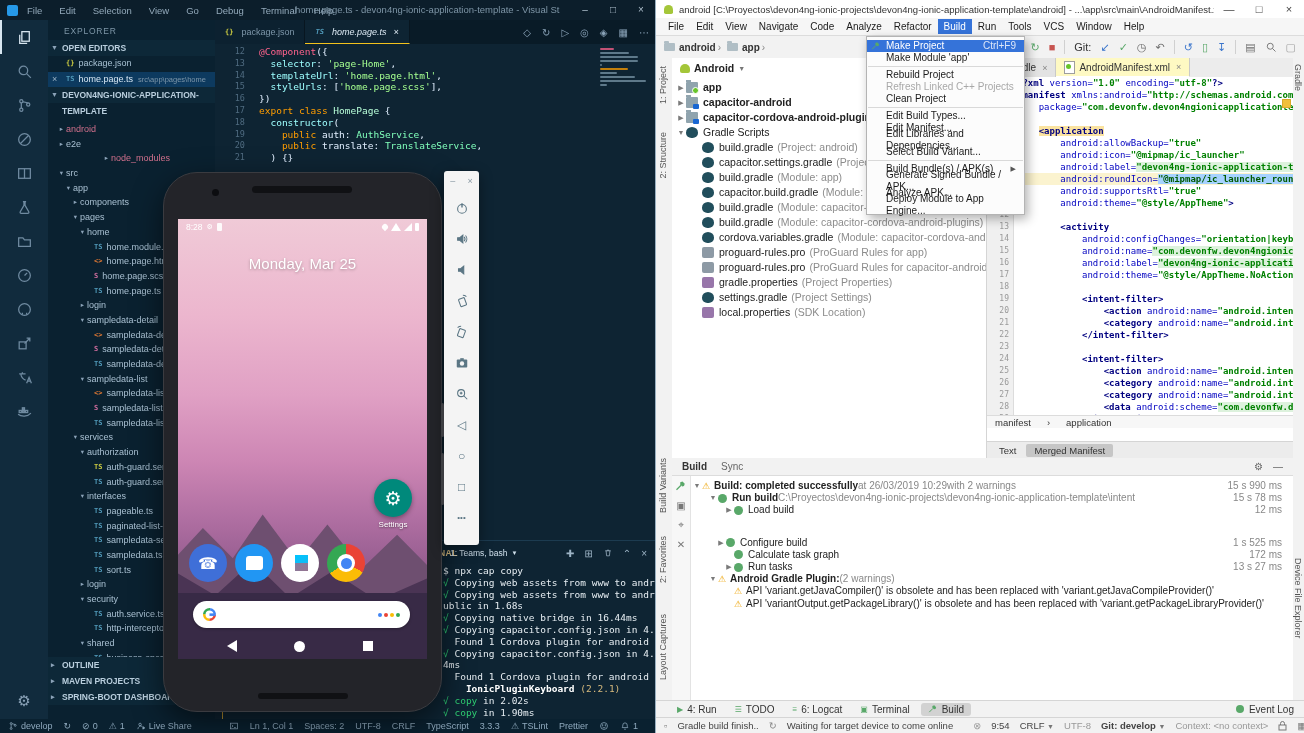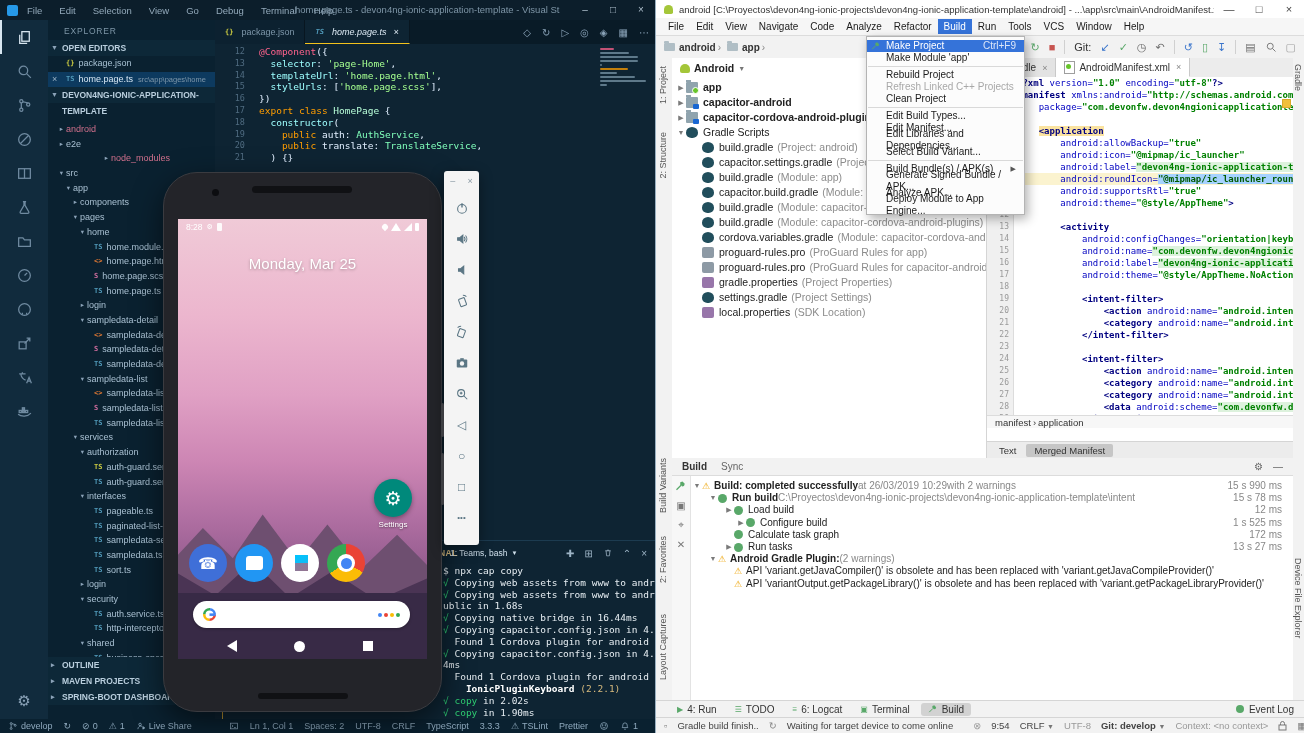--- a/index.html
+++ b/index.html
@@ -143,39 +143,39 @@
   .ic-folder:before{content:"";position:absolute;left:0;top:-2px;width:5px;height:2px;background:#90a4ae;}
   .ic-dot{position:absolute;right:-1px;bottom:-1px;width:5px;height:5px;border-radius:50%;background:#67c52a;border:1px solid #fff;}
   .ic-bars{position:absolute;right:-1px;bottom:-1px;width:6px;height:5px;background:#1967d2;border-radius:1px;}
   .ic-gradle{background:#214e5c;border-radius:50% 50% 45% 45%;}
   .ic-props{background:#9876aa;border-radius:2px;}
   .ic-pro{background:#8d9aa5;border-radius:2px;}
 
   .as-editor{position:absolute;left:331px;top:58px;width:306px;height:400px;background:#fff;}
   .as-tabs{position:absolute;left:0;top:0;width:100%;height:19px;background:#ececec;border-bottom:1px solid #c9c9c9;display:flex;}
   .as-tab{display:flex;align-items:center;gap:4px;font-size:10px;color:#333;padding:0 8px;border-right:1px solid #c9c9c9;background:#e3e3e3;}
-  .as-tab.active{background:#ffffff;border-bottom:1px solid #fff;justify-content:space-between;}
+  .as-tab.active{background:#fef9c3;border-bottom:1px solid #fff;justify-content:space-between;}
   .tab-x{color:#888;font-size:9px;margin-left:2px;}
   .file-ic{width:9px;height:11px;background:#fff;border:1px solid #9e9e9e;position:relative;}
   .file-ic:after{content:"";position:absolute;left:1px;top:2px;width:5px;height:5px;border-radius:50%;background:#67c52a;}
   .as-codewrap{position:absolute;left:0;top:19px;width:100%;height:351px;overflow:hidden;background:#fff;}
   .as-gutter{position:absolute;left:0;top:0;width:26px;height:100%;background:#f0f0f0;border-right:1px solid #dcdcdc;}
   .xl{height:12px;line-height:12px;white-space:pre;font-family:"DejaVu Sans Mono",monospace;font-size:9px;position:relative;}
   .xl .xln{position:absolute;left:0;width:22px;text-align:right;color:#999;font-size:8px;}
   .xl .xbody{position:absolute;left:30px;top:0;white-space:pre;}
   .xl.caret{background:#fbf3cf;}
   .xk-tag{color:#000080;font-weight:bold;}
   .xk-attr{color:#0000c0;}
   .xk-val{color:#008000;font-weight:bold;}
   .xk-valhl{color:#008000;font-weight:bold;background:#ddf2dd;}
   .xk-valsel{color:#005a00;font-weight:bold;background:#a6d2ff;}
   .xk-taghl{color:#000080;font-weight:bold;background:#fbe3a0;}
   .as-errstripe{position:absolute;right:2px;top:22px;width:7px;height:7px;background:#f0c03c;border:1px solid #d9a92a;}
   .as-crumb{position:absolute;left:0;top:357px;width:100%;height:13px;background:#f7f7f7;border-top:1px solid #dcdcdc;
-    font-size:9.5px;color:#333;display:flex;align-items:center;padding-left:8px;box-sizing:border-box;gap:2px;}
+    font-size:9.5px;color:#333;display:flex;align-items:center;padding-left:8px;box-sizing:border-box;gap:16px;}
   .as-viewtabs{position:absolute;left:0;top:383px;width:100%;height:17px;background:#ececec;border-top:1px solid #d5d5d5;
     display:flex;align-items:center;font-size:9.5px;color:#333;gap:2px;padding-left:4px;box-sizing:border-box;}
   .vt{padding:1px 8px;}
   .vt.sel{background:#c6c6c6;border-radius:2px;}
 
   .as-build{position:absolute;left:16px;top:458px;width:621px;height:242px;background:#fff;}
   .bp-head{position:absolute;left:0;top:0;width:100%;height:18px;background:#f2f2f2;border-bottom:1px solid #dcdcdc;
     display:flex;align-items:center;font-size:10px;color:#333;padding-left:10px;box-sizing:border-box;gap:14px;}
   .bp-right{margin-left:auto;padding-right:10px;display:flex;gap:10px;color:#666;}
   .bp-strip{position:absolute;left:0;top:18px;width:18px;height:224px;background:#f7f7f7;border-right:1px solid #e3e3e3;
@@ -954,21 +954,21 @@
             <span class="bt-b">Run build </span>
             <span class="bt-g">C:\Proyectos\devon4ng-ionic-projects\devon4ng-ionic-application-template\intent</span>
             <span class="bt-time">15 s 78 ms</span>
           </div>
           <div class="bt-row" style="padding-left: 32px;">
             <span class="bt-arr">▶</span>
             <span class="bt-ok"></span>
             <span>Load build</span>
             <span class="bt-time">12 ms</span>
           </div>
-          <div class="bt-row" style="padding-left: 44px;">
+          <div class="bt-row" style="padding-left: 24px; margin-top: 20px;">
             <span class="bt-arr">▶</span>
             <span class="bt-ok"></span>
             <span>Configure build</span>
             <span class="bt-time">1 s 525 ms</span>
           </div>
           <div class="bt-row" style="padding-left: 32px;">
             <span class="bt-arr"></span>
             <span class="bt-ok"></span>
             <span>Calculate task graph</span>
             <span class="bt-time">172 ms</span>

